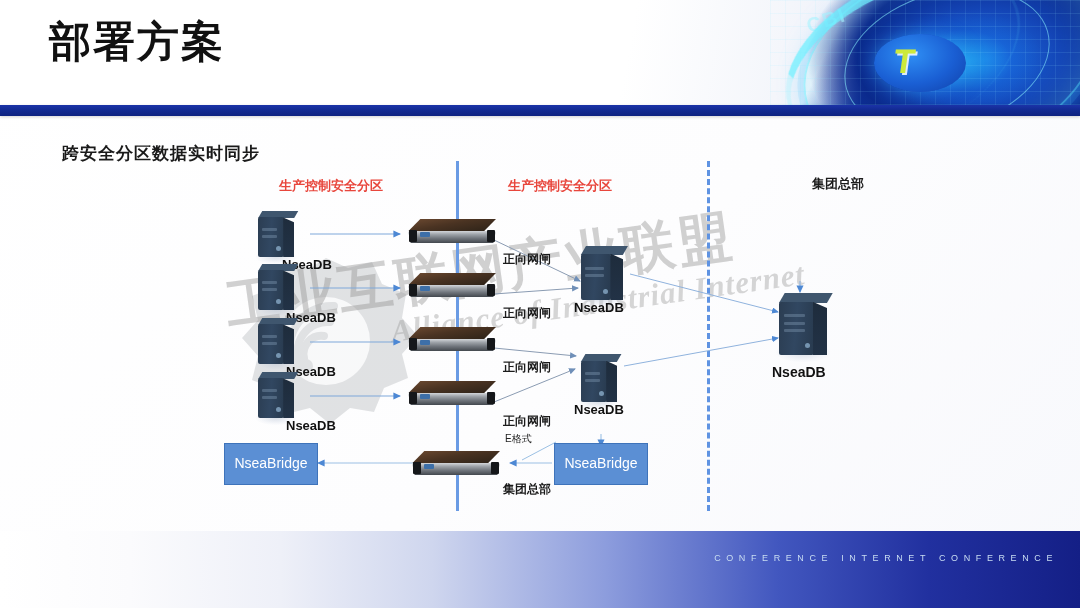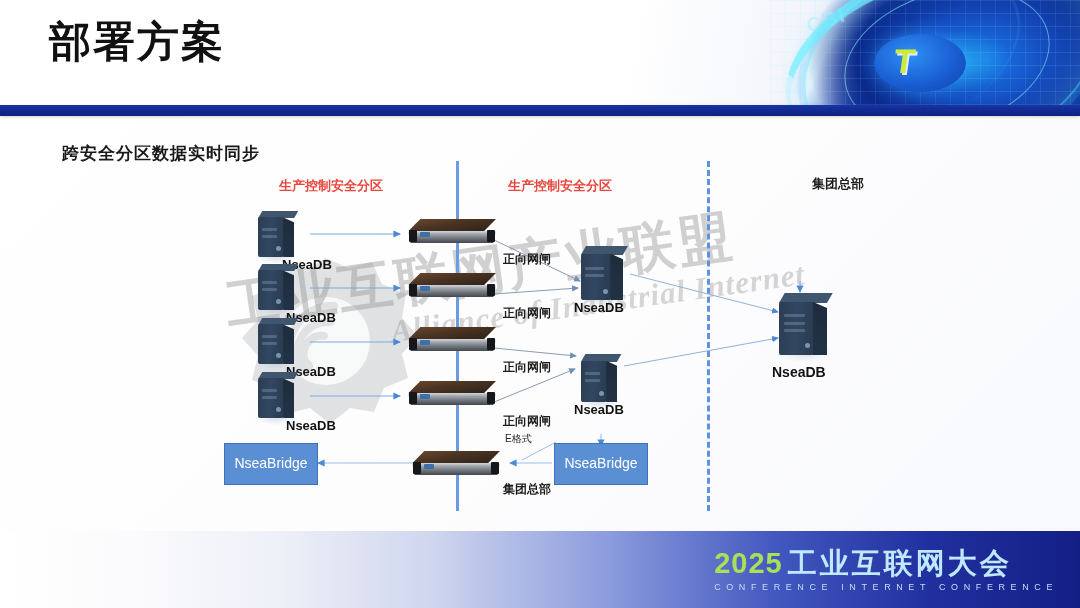--- a/index.html
+++ b/index.html
@@ -461,21 +461,17 @@
     </div>
     <div class="edge-label" style="left:477px; top:366px;">集团总部</div>
     <div class="edge-label small" style="left:479px; top:317px;">E格式</div>
 
     <div class="bridge" style="left:554px; top:327px; width:94px; height:42px;">NseaBridge</div>
 
   </div>
 
   <div id="footer">
     <div id="footer-logo">
-      <div class="line1">
-        <span class="yr">2025</span>
-        <span class="cn">工业互联网大会</span>
-      </div>
       <div class="en">CONFERENCE INTERNET CONFERENCE</div>
     </div>
   </div>
 
 </div>
 
 </body></html>

